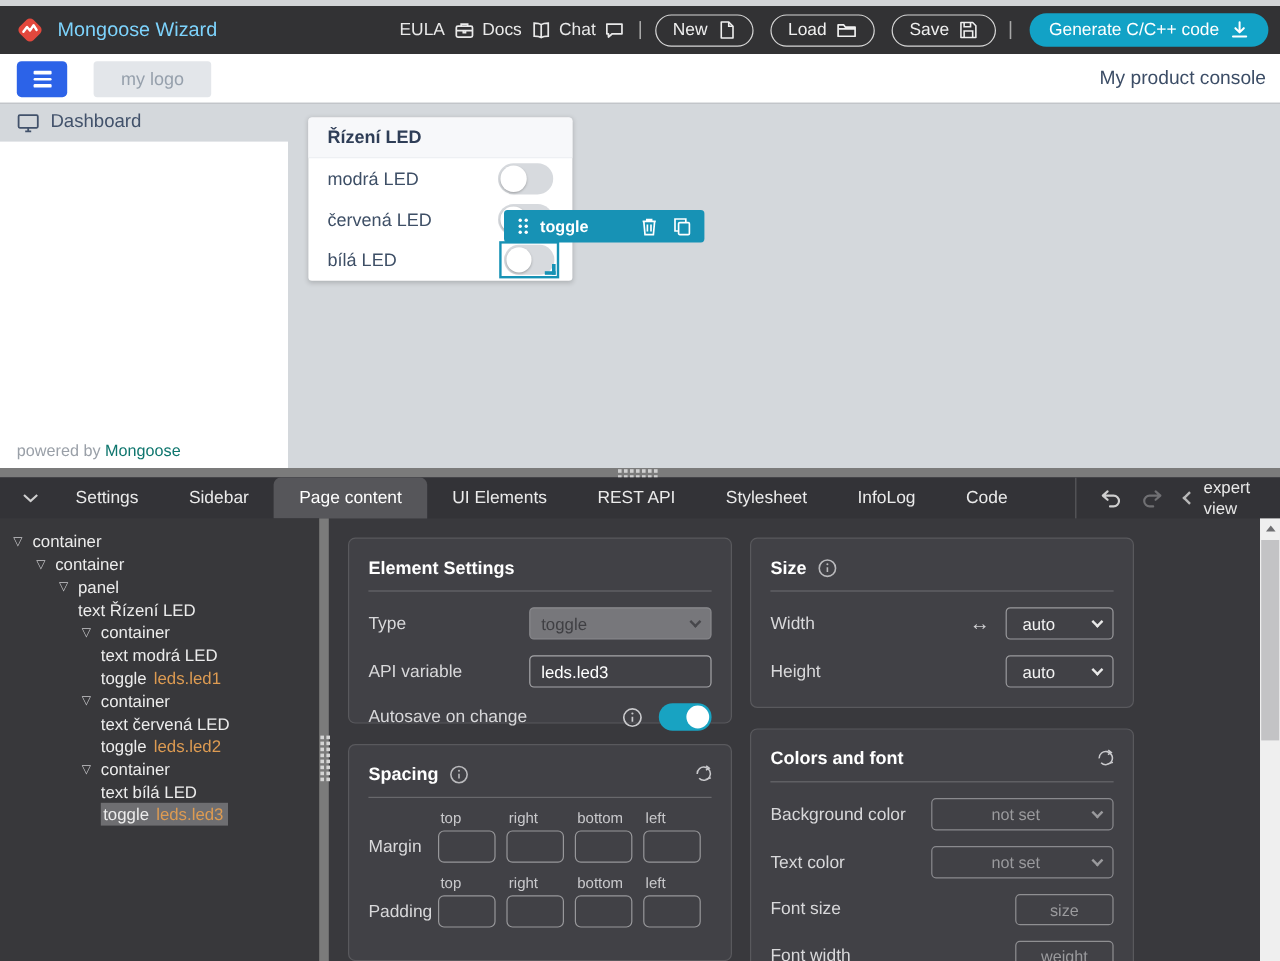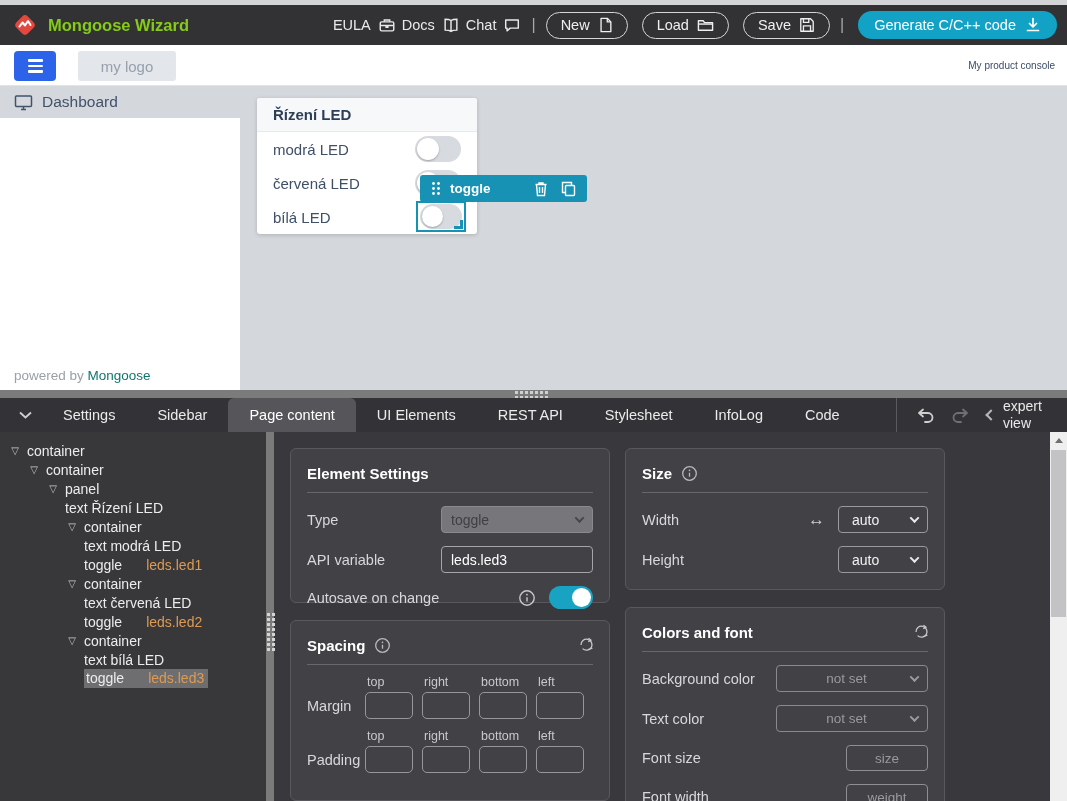--- a/index.html
+++ b/index.html
@@ -7,41 +7,41 @@
   body { position:relative; font-family:"Liberation Sans", sans-serif; background:#39393d; color:#e9e9e9; }
   svg { display:block; }
 
   
   #topstrip { position:absolute; left:0; top:0; width:1067px; height:5px; background:#d2d4d6; }
 
   
   #topbar { position:absolute; left:0; top:5px; width:1067px; height:40px; background:#323234;
             display:flex; align-items:center; padding:0 10px 0 12px; }
   .brand { display:flex; align-items:center; gap:10px; }
-  .brand-name { font-size:16.5px; font-weight:bold; color:#84cc16; }
+  .brand-name { font-size:16.5px; font-weight:normal; color:#7dd3fc; }
   .tb-nav { margin-left:auto; display:flex; align-items:center; gap:6px; }
   .tb-link { display:flex; align-items:center; gap:7px; color:#e9e9e9; font-size:14.5px; cursor:pointer; }
   .tb-sep { color:#a8a8a8; font-size:16px; margin:0 4px; }
   .pillgroup { display:flex; align-items:center; gap:14px; }
   .pill { display:flex; align-items:center; gap:8px; height:27px; padding:0 14px; border:1.5px solid #d6d6d6;
           border-radius:15px; color:#efefef; font-size:14.5px; background:transparent; cursor:pointer; }
   .pill-generate { display:flex; align-items:center; gap:9px; height:28px; padding:0 16px; border:none;
           border-radius:15px; background:#12a2c6; color:#fff; font-size:14.5px; cursor:pointer; margin-left:4px; }
 
   
   #appbar { position:absolute; left:0; top:45px; width:1067px; height:41px; background:#ffffff;
             border-bottom:1px solid #e2e4e6; display:flex; align-items:center; }
   .hamburger { position:absolute; left:14px; top:6px; width:42px; height:30px; background:#2c63e8;
                border:none; border-radius:4px; display:flex; flex-direction:column; justify-content:center;
                align-items:center; gap:3px; cursor:pointer; }
   .hamburger i { display:block; width:15px; height:2.5px; background:#fff; border-radius:1px; }
   .mylogo { position:absolute; left:78px; top:6px; width:98px; height:30px; background:#e3e6ea; border-radius:3px;
             display:flex; align-items:center; justify-content:center; color:#96a0ac; font-size:15px; }
   .console-title { position:absolute; right:12px; top:0; height:41px; display:flex; align-items:center;
-                   color:#3c4d66; font-size:10px; }
+                   color:#3c4d66; font-size:16px; }
 
   
   #preview { position:absolute; left:0; top:86px; width:1067px; height:304px; background:#d4d8dc; overflow:hidden; }
   .pv-strip { position:absolute; left:0; top:0; width:100%; height:32px; display:flex; align-items:center;
               padding-left:14px; gap:9px; color:#42526b; font-size:15.5px; }
   .pv-sidebar { position:absolute; left:0; top:32px; width:240px; height:272px; background:#ffffff; }
   .powered { position:absolute; left:14px; bottom:7px; font-size:13.5px; color:#9aa0a8; }
   .powered a { color:#0f766e; text-decoration:none; cursor:pointer; }
   .pv-panel { position:absolute; left:257px; top:12px; width:220px; background:#fff; border-radius:3px;
               box-shadow:0 1px 4px rgba(0,0,0,.18); }
@@ -83,21 +83,21 @@
   .chev-left { width:8px; height:8px; border-left:2px solid #b8b8b8; border-bottom:2px solid #b8b8b8;
                transform:rotate(45deg); margin:0 8px 0 10px; }
   .expert { width:56px; font-size:14px; line-height:1.25; color:#e8e8e8; cursor:pointer; }
 
   
   #tree { position:absolute; left:0; top:34px; width:266px; bottom:0; background:#38383b; padding-top:9px;
           overflow:hidden; font-size:14px; }
   .trow { height:19px; display:flex; align-items:center; white-space:nowrap; cursor:pointer; }
   .caret { width:14px; margin-right:5px; font-size:10px; color:#c9c9cc; text-align:center; flex:0 0 auto; }
   .tlabel { color:#ececec; }
-  .tvar { color:#dd9b52; margin-left:24px; }
+  .tvar { color:#dd9b52; margin-left:6px; }
   .hl { background:#6e6e71; padding:1px 4px 2px 2px; display:inline-flex; }
   .d0 { padding-left:8px; } .d1 { padding-left:27px; } .d2 { padding-left:46px; }
   .d3 { padding-left:65px; } .d4 { padding-left:84px; }
 
   
   #vsplit { position:absolute; left:266px; top:34px; width:8px; bottom:0; background:#7b7b7b; cursor:col-resize; }
   .vgrip { position:absolute; top:181px; left:1px; display:grid; grid-template-columns:3px 3px;
            grid-template-rows:repeat(8,3px); gap:2px; }
   .vgrip i { background:#d5d5d5; }
 

